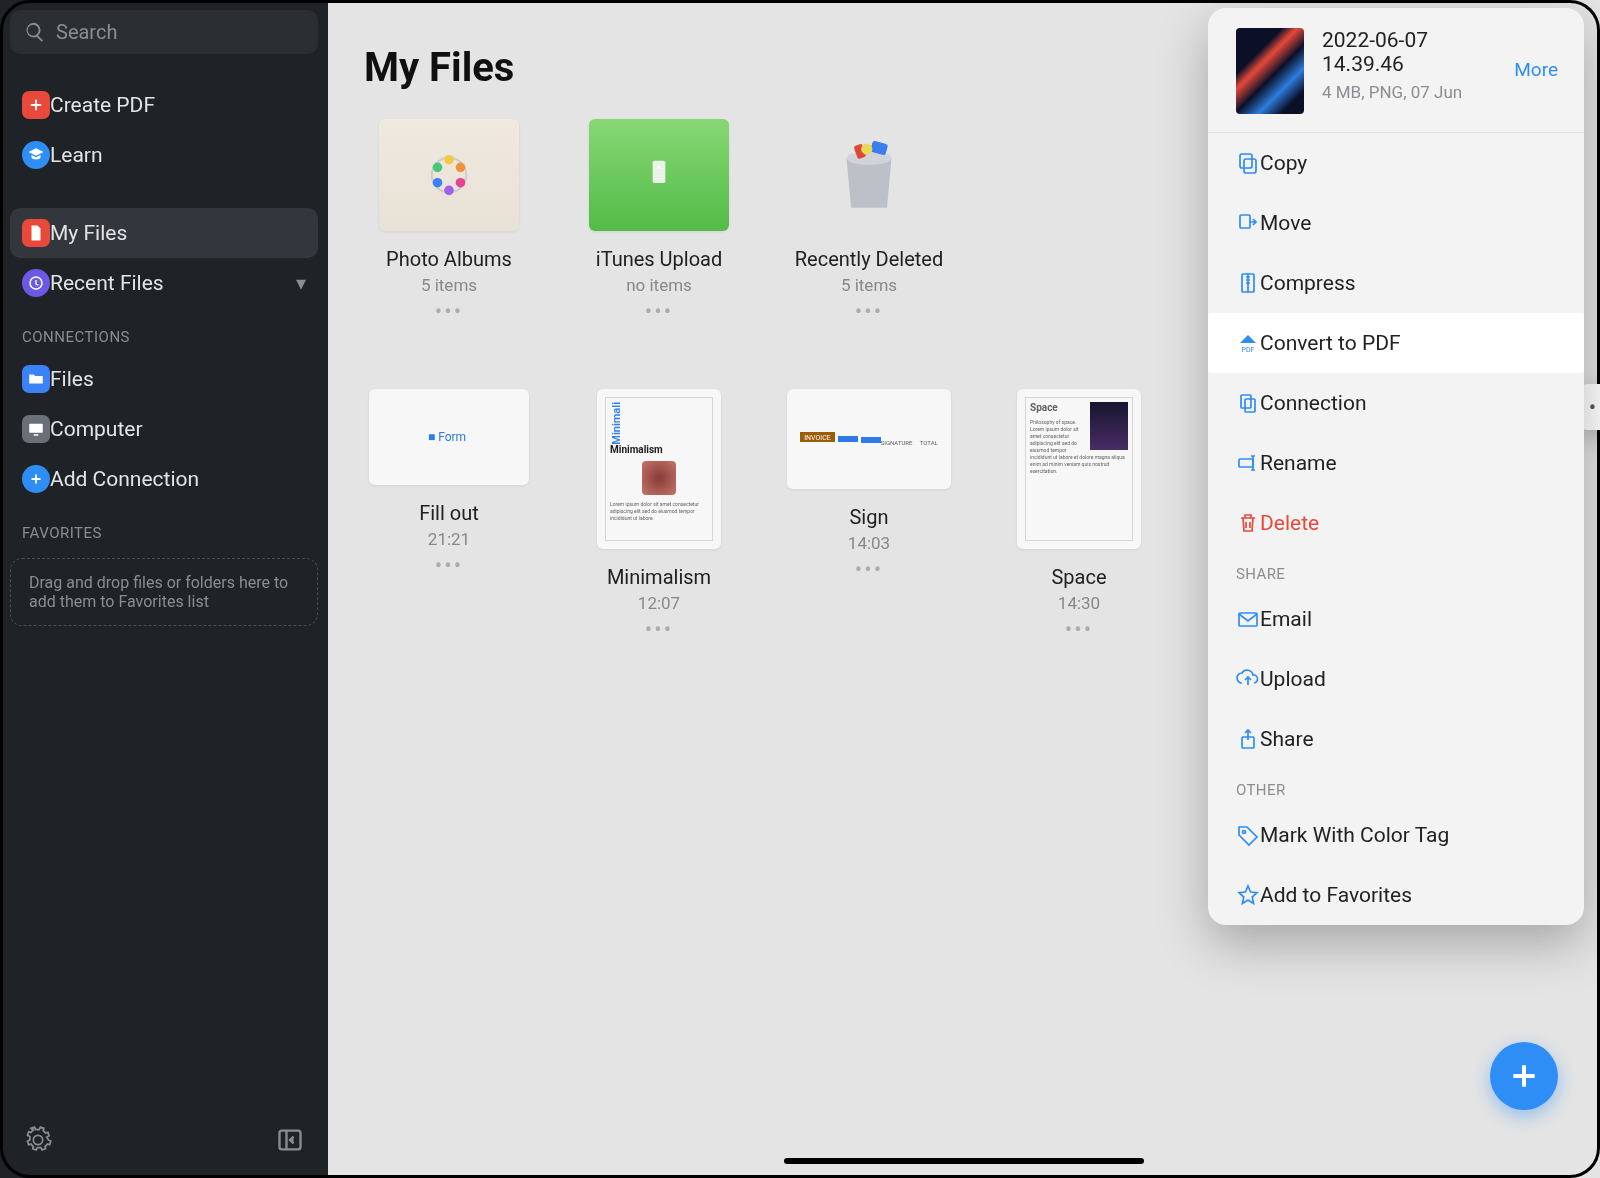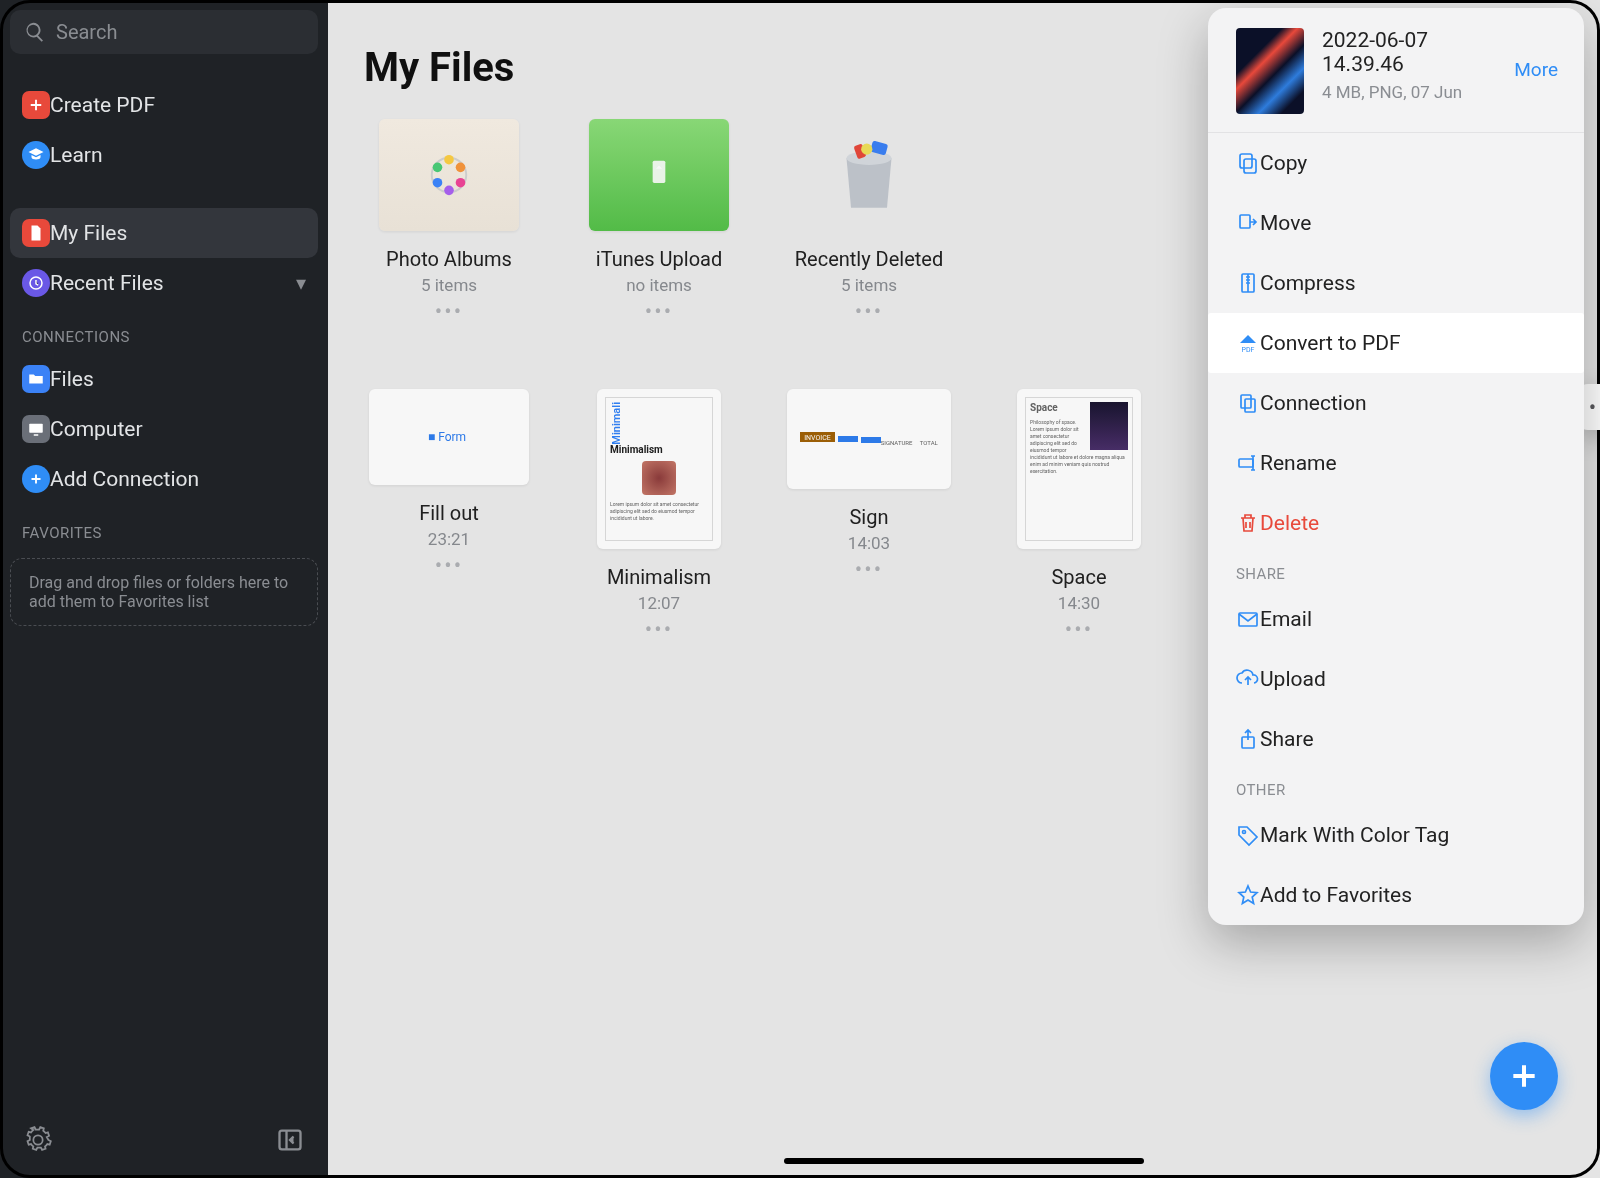--- a/index.html
+++ b/index.html
@@ -237,21 +237,21 @@
         <div class="ln"></div>
           <div class="ln"></div>
           <div class="ln"></div>
           <div class="ln"></div>
         <div style="display:flex;gap:4px;margin-top:4px;">
             <div style="flex:1;background:#2f7ef0;height:10px;"></div>
             <div style="flex:1;background:#2f7ef0;height:10px;"></div>
           </div>
       </div>
       <div class="fname">Fill out</div>
-      <div class="fmeta">23:21</div>
+      <div class="fmeta">21:21</div>
       <div class="fdots">•••</div>
     </div>
 
     <div class="file">
       <div class="thumb doc" style="height:160px; width:124px;">
         <div class="pg"><div style="writing-mode:vertical-rl;transform:rotate(180deg);color:#2f7ef0;font-size:11px;font-weight:600;">Minimali</div><b style="color:#222;font-size:10px;">Minimalism</b><div style="height:34px;width:34px;margin:6px auto;background:radial-gradient(#8e3d3d,#c97a6a);border-radius:4px;"></div><div style="font-size:5px;line-height:1.4;">Lorem ipsum dolor sit amet consectetur adipiscing elit sed do eiusmod tempor incididunt ut labore.</div></div>
       </div>
       <div class="fname">Minimalism</div>
       <div class="fmeta">12:07</div>
       <div class="fdots">•••</div>

